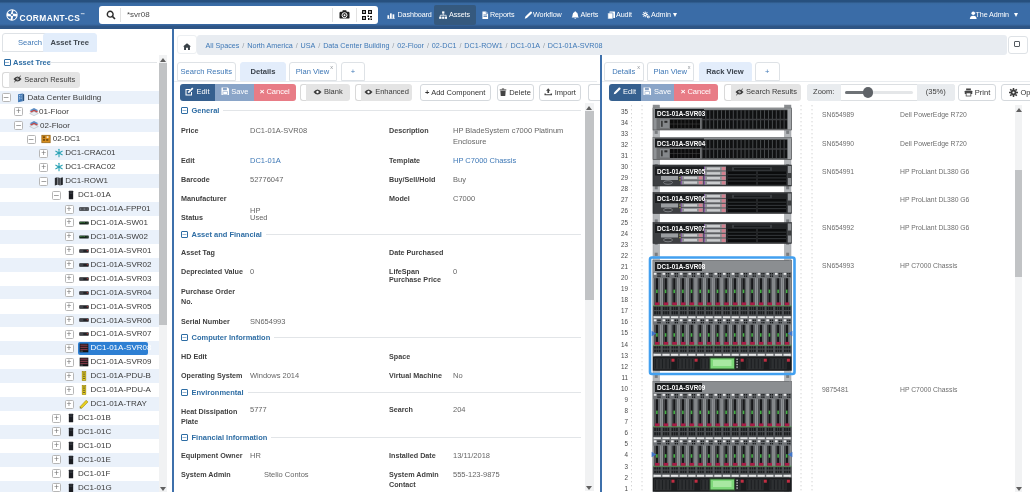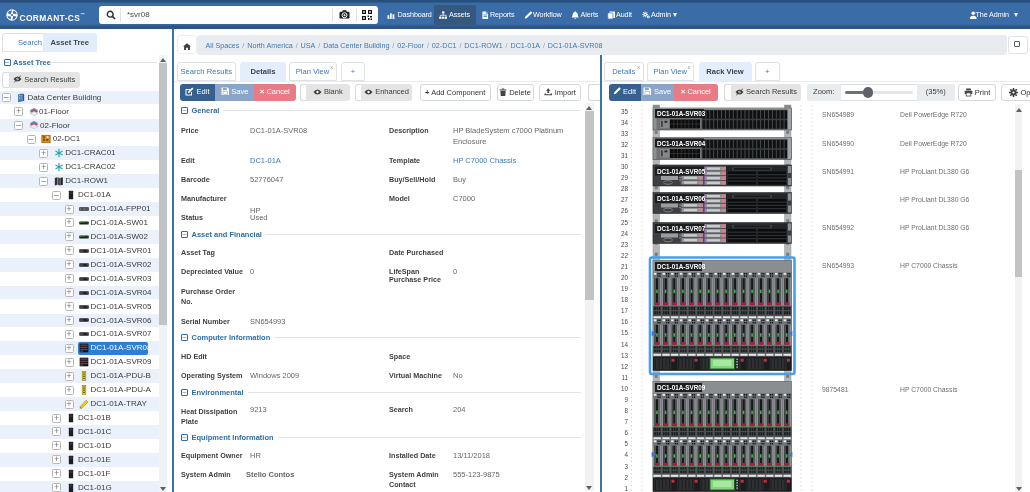--- a/index.html
+++ b/index.html
@@ -521,43 +521,43 @@
 <div class="a lbl" style="left:181px;top:316.5px">Serial Number</div>
 <div class="a val" style="left:250px;top:316.5px;">SN654993</div>
 <div class="a" style="left:181.0px;top:332.5px;width:400.0px;display:flex;align-items:center">
     <span class="hicon" style="flex:0 0 7px">–</span>
     <span class="shead" style="margin-left:3.5px;white-space:nowrap">Computer Information</span>
     <span style="flex:1;height:1px;background:#e2e5e8;margin-left:4px"></span>
   </div>
 <div class="a lbl" style="left:181px;top:351.5px">HD Edit</div>
 <div class="a lbl" style="left:389px;top:351.5px">Space</div>
 <div class="a lbl" style="left:181px;top:370.5px">Operating System</div>
-<div class="a val" style="left:250px;top:370.5px;">Windows 2009</div>
+<div class="a val" style="left:250px;top:370.5px;">Windows 2014</div>
 <div class="a lbl" style="left:389px;top:370.5px">Virtual Machine</div>
 <div class="a val" style="left:453px;top:370.5px;white-space:nowrap">No</div>
 <div class="a" style="left:181.0px;top:388.0px;width:400.0px;display:flex;align-items:center">
     <span class="hicon" style="flex:0 0 7px">–</span>
     <span class="shead" style="margin-left:3.5px;white-space:nowrap">Environmental</span>
     <span style="flex:1;height:1px;background:#e2e5e8;margin-left:4px"></span>
   </div>
 <div class="a lbl" style="left:181px;top:407px">Heat Dissipation<br>Plate</div>
-<div class="a val" style="left:250px;top:405.0px;">9213</div>
+<div class="a val" style="left:250px;top:405.0px;">5777</div>
 <div class="a lbl" style="left:389px;top:405.0px">Search</div>
 <div class="a val" style="left:453px;top:405.0px;white-space:nowrap">204</div>
 <div class="a" style="left:181.0px;top:432.5px;width:400.0px;display:flex;align-items:center">
     <span class="hicon" style="flex:0 0 7px">–</span>
-    <span class="shead" style="margin-left:3.5px;white-space:nowrap">Equipment Information</span>
+    <span class="shead" style="margin-left:3.5px;white-space:nowrap">Financial Information</span>
     <span style="flex:1;height:1px;background:#e2e5e8;margin-left:4px"></span>
   </div>
 <div class="a lbl" style="left:181px;top:450.5px">Equipment Owner</div>
 <div class="a val" style="left:250px;top:450.5px;">HR</div>
 <div class="a lbl" style="left:389px;top:450.5px">Installed Date</div>
 <div class="a val" style="left:453px;top:450.5px;white-space:nowrap">13/11/2018</div>
 <div class="a lbl" style="left:181px;top:469.5px">System Admin</div>
-<div class="a val" style="left:246px;top:469.5px;font-weight:bold;">Stelio Contos</div>
+<div class="a val" style="left:264px;top:469.5px;">Stelio Contos</div>
 <div class="a lbl" style="left:389px;top:469.5px">System Admin<br>Contact</div>
 <div class="a val" style="left:453px;top:469.5px;white-space:nowrap">555-123-9875</div>
 <div class="a sb" style="left:584.5px;top:103px;width:9px;height:388px"></div>
 <div class="a arr arrU" style="left:586px;top:105.5px"></div>
 <div class="a sbthumb" style="left:584.5px;top:111px;width:9px;height:189px"></div>
 <div class="a arr arrD" style="left:586px;top:485.5px"></div>
 <div class="a" style="left:600px;top:55px;width:2px;height:437px;background:#3e70ab"></div>
 <div class="a hline" style="left:602px;top:80.5px;width:428px;background:#e9ecef"></div>
 <div class="a tab" style="left:604px;width:39.5px">Details<span class="tabx">x</span></div>
 <div class="a tab" style="left:646.5px;width:47.5px">Plan View<span class="tabx">x</span></div>

